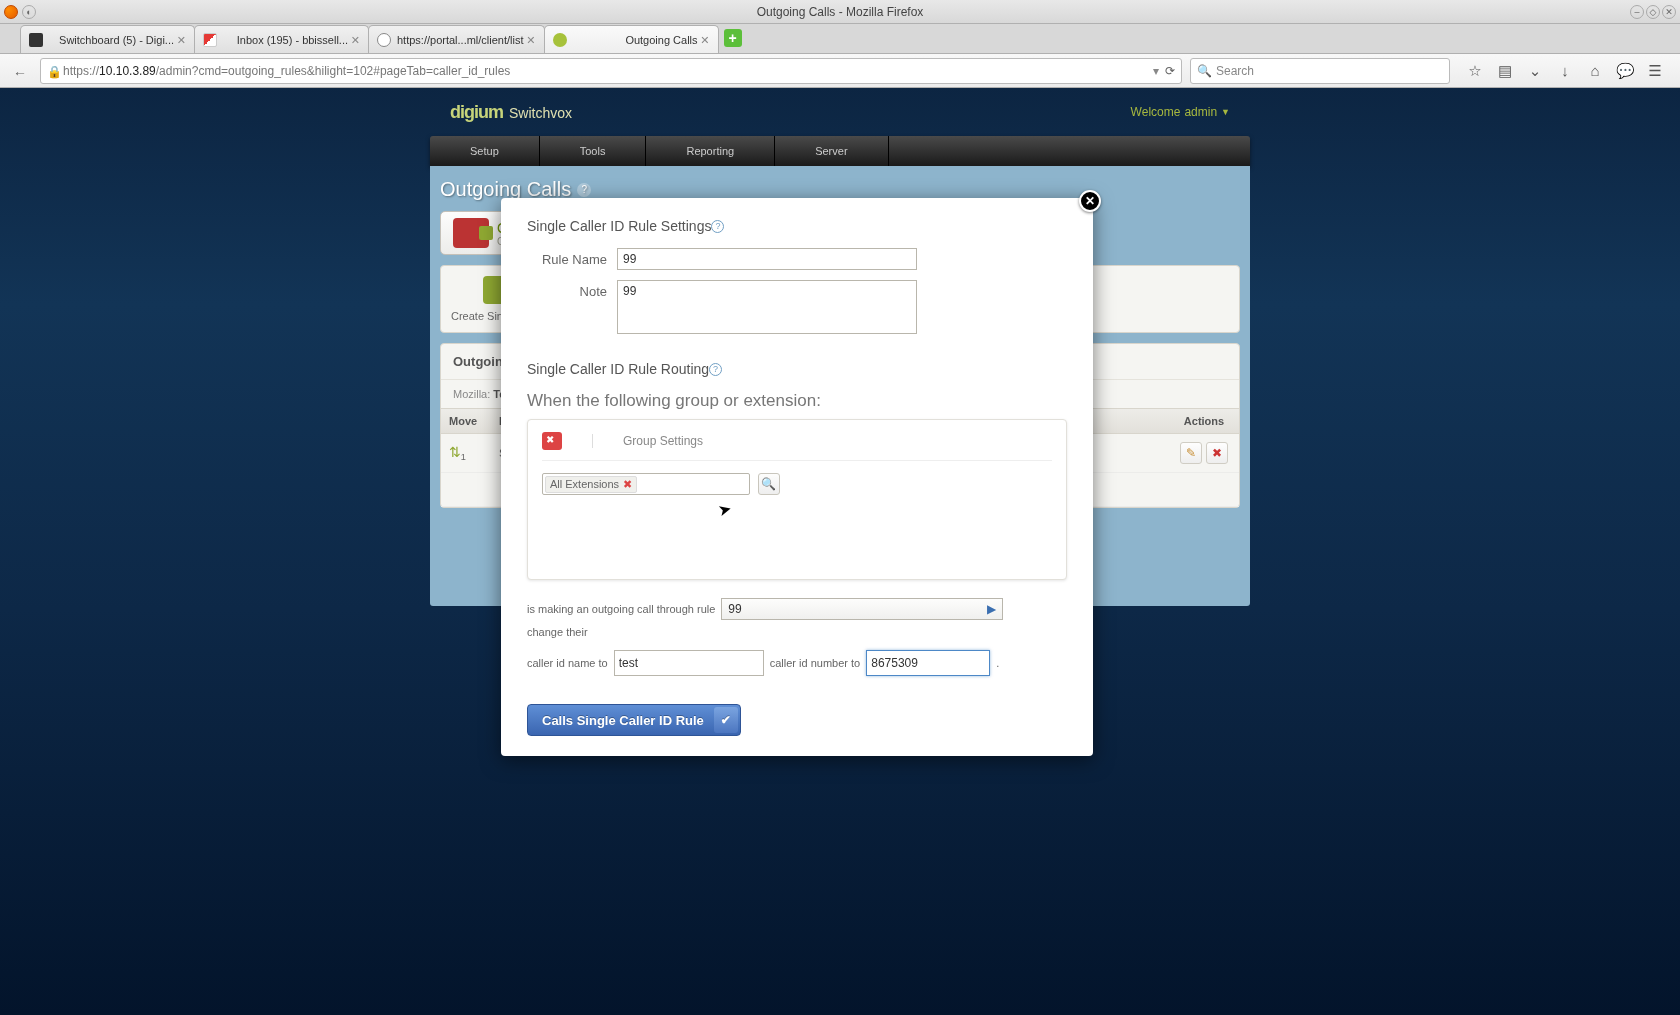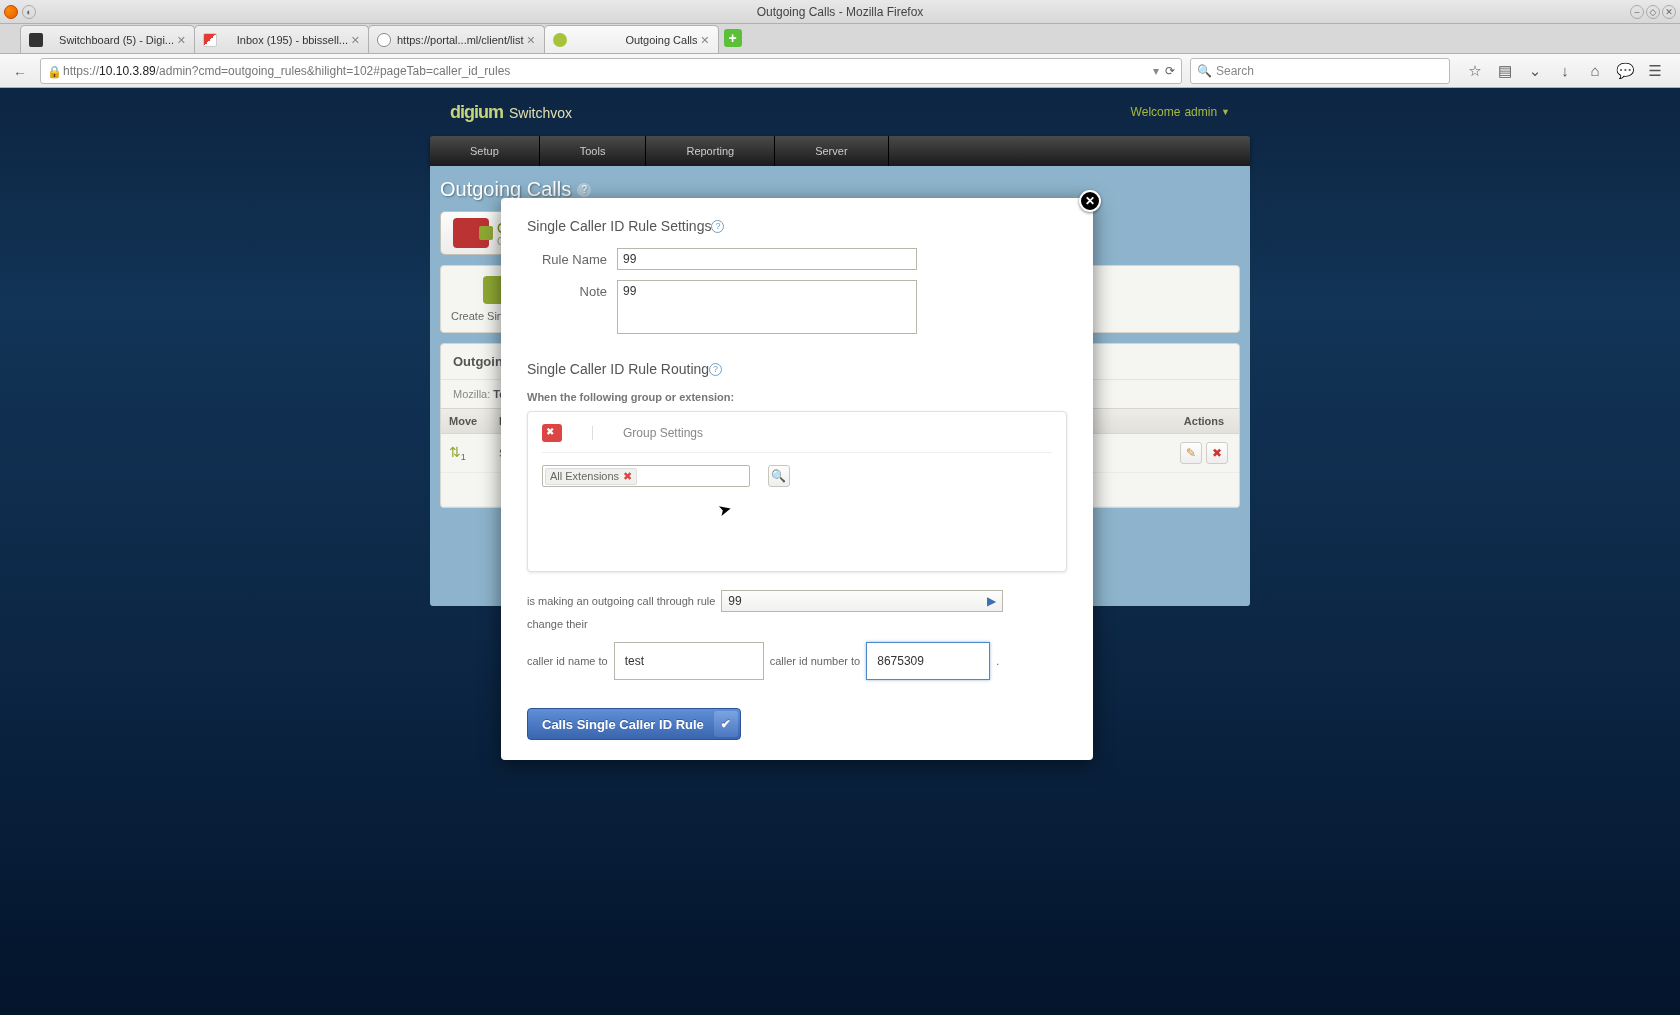--- a/index.html
+++ b/index.html
@@ -219,43 +219,43 @@
   background:#fff;
   font-size:12px;
   padding:3px 5px;
   color:#333;
   font-family:inherit;
 }
 .form-row input[type=text] { width:300px; height:22px;}
 .form-row textarea { width:300px; height:54px; resize:none; overflow-y:scroll;}
 .note-wrap { position:relative; }
 
-.subtext { font-size:11px; color:#777; margin:6px 0 8px 0;font-weight:bold;}
+.subtext { font-size:17px; color:#777; margin:6px 0 8px 0;}
 .group-box {
   border:1px solid #e2e0da;
   border-radius:4px;
   background:#fff;
   padding:12px 14px 14px 14px;
   box-shadow:0 1px 3px rgba(0,0,0,0.1);
 }
 .group-head { display:flex; align-items:center; gap:30px; border-bottom:1px solid #eee; padding-bottom:10px; margin-bottom:12px;}
 .group-del { width:20px; height:18px; background:#d44; border-radius:3px; position:relative;}
 .group-del::before{content:'✖';color:#fff;font-size:10px;position:absolute;left:4px;top:2px;}
 .group-title { color:#888; font-size:12px; border-left:1px solid #ddd; padding-left:30px;}
-.tag-row { display:flex; align-items:center; gap:18px;}
+.tag-row { display:flex; align-items:center; gap:8px;}
 .tag-input { flex:0 0 auto; width:208px; height:22px; border:1px solid #b9b6ac; border-radius:2px; display:flex; align-items:center; padding:2px;}
 .tag { background:#f0f0ec; border:1px solid #ddd; border-radius:2px; padding:1px 4px; font-size:11px; color:#666; display:inline-flex; align-items:center; gap:4px;}
 .tag .x { color:#d44; font-size:11px;}
 .search-btn { width:22px; height:22px; border:1px solid #c9c6bd; border-radius:3px; background:linear-gradient(#fdfdfc,#eee); display:flex; align-items:center; justify-content:center; color:#5a8;}
 .group-body-pad { height:70px;}
 
 .sentence { font-size:11px; color:#666; margin-top:18px; display:flex; flex-wrap:wrap; align-items:center; gap:6px;}
 .rule-select { width:282px; height:22px; border:1px solid #b9b6ac; background:linear-gradient(#fdfdfc,#f0f0ee); display:flex; align-items:center; justify-content:space-between; padding:0 6px; font-size:12px; color:#333;}
 .rule-select .arrow { color:#3b6fb0;}
-.small-input { height:38px; border:1px solid #b9b6ac; font-size:12px; padding:2px 10px; color:#333;}
+.small-input { height:26px; border:1px solid #b9b6ac; font-size:12px; padding:2px 4px; color:#333;}
 .small-input.name { width:150px; }
 .small-input.num { width:124px; border-color:#4d88c7; box-shadow: 0 0 3px rgba(77,136,199,0.6);}
 
 .save-btn {
   margin-top:28px;
   height:32px;
   padding: 0 36px 0 14px;
   background: linear-gradient(#5f8fd6, #3a65b0);
   border:1px solid #2e5496;
   border-radius:4px;

